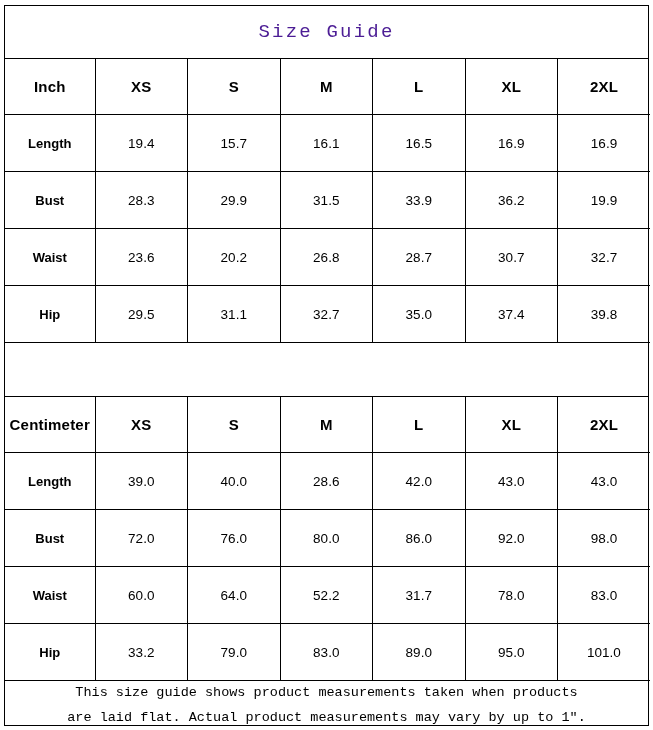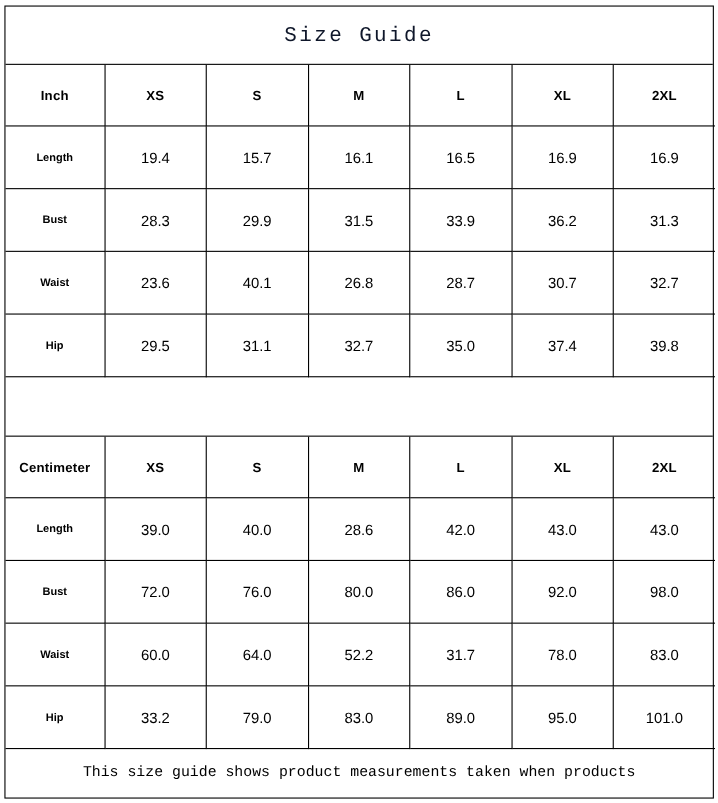--- a/index.html
+++ b/index.html
@@ -32,21 +32,21 @@
   .guide-title {
     height: 52px;
     flex: 0 0 52px;
     border-bottom: 1.5px solid #000000;
     display: flex;
     align-items: center;
     justify-content: center;
     font-family: "Liberation Mono", "DejaVu Sans Mono", monospace;
     font-size: 19px;
     letter-spacing: 2.2px;
-    color: #0f172a;
+    color: #4c1d95;
     font-weight: normal;
   }
 
   
   .measure-table {
     width: 100%;
     border-collapse: collapse;
     table-layout: fixed;
   }
   .measure-table col.label-col { width: 90px; }
@@ -62,32 +62,32 @@
     margin: 0;
   }
   .measure-table td:last-child,
   .measure-table th:last-child {
     border-right: none;
     text-align: center;
   }
 
   .head-row th {
     height: 55px;
-    font-size: 12px;
+    font-size: 15px;
     font-weight: bold;
     letter-spacing: 0.2px;
   }
   .data-row td {
     height: 56px;
     font-size: 13.5px;
     font-weight: normal;
   }
   .data-row td.row-label {
     font-weight: bold;
-    font-size: 10px;
+    font-size: 13px;
   }
 
   
   .table-spacer {
     flex: 0 0 53px;
     height: 53px;
     border-bottom: 1.5px solid #000000;
   }
 
   
@@ -144,26 +144,26 @@
         <td>16.9</td>
         <td>16.9</td>
       </tr>
       <tr class="data-row">
         <td class="row-label">Bust</td>
         <td>28.3</td>
         <td>29.9</td>
         <td>31.5</td>
         <td>33.9</td>
         <td>36.2</td>
-        <td>31.3</td>
+        <td>19.9</td>
       </tr>
       <tr class="data-row">
         <td class="row-label">Waist</td>
         <td>23.6</td>
-        <td>40.1</td>
+        <td>20.2</td>
         <td>26.8</td>
         <td>28.7</td>
         <td>30.7</td>
         <td>32.7</td>
       </tr>
       <tr class="data-row">
         <td class="row-label">Hip</td>
         <td>29.5</td>
         <td>31.1</td>
         <td>32.7</td>
@@ -233,16 +233,17 @@
         <td>89.0</td>
         <td>95.0</td>
         <td>101.0</td>
       </tr>
     </tbody>
   </table>
 
   <div class="guide-note">
     <div>
       <span>This size guide shows product measurements taken when products</span>
+      <span>are laid flat. Actual product measurements may vary by up to 1″.</span>
     </div>
   </div>
 
 </div>
 
 </body></html>

